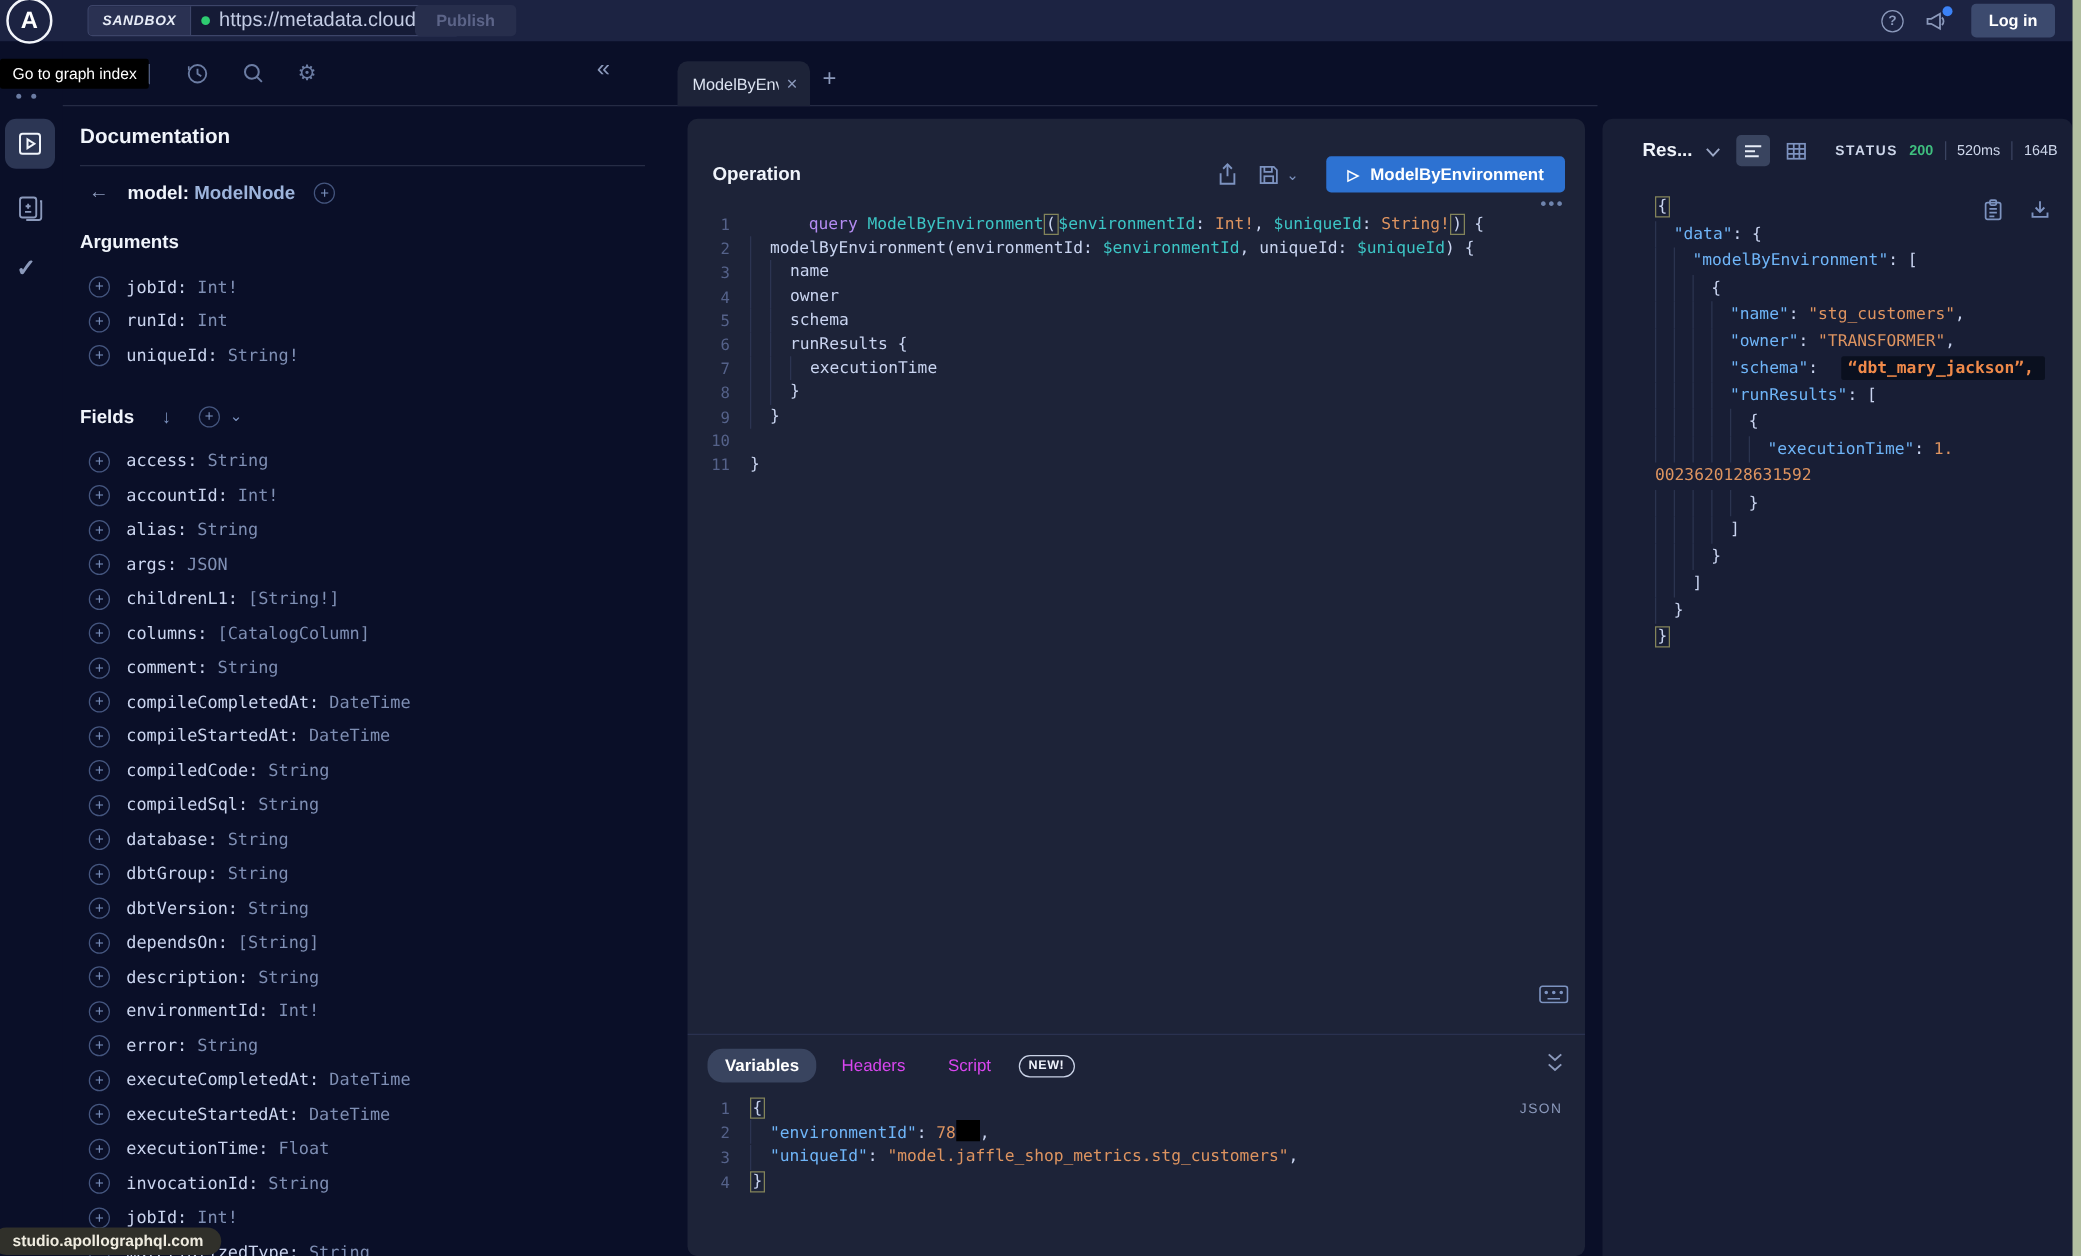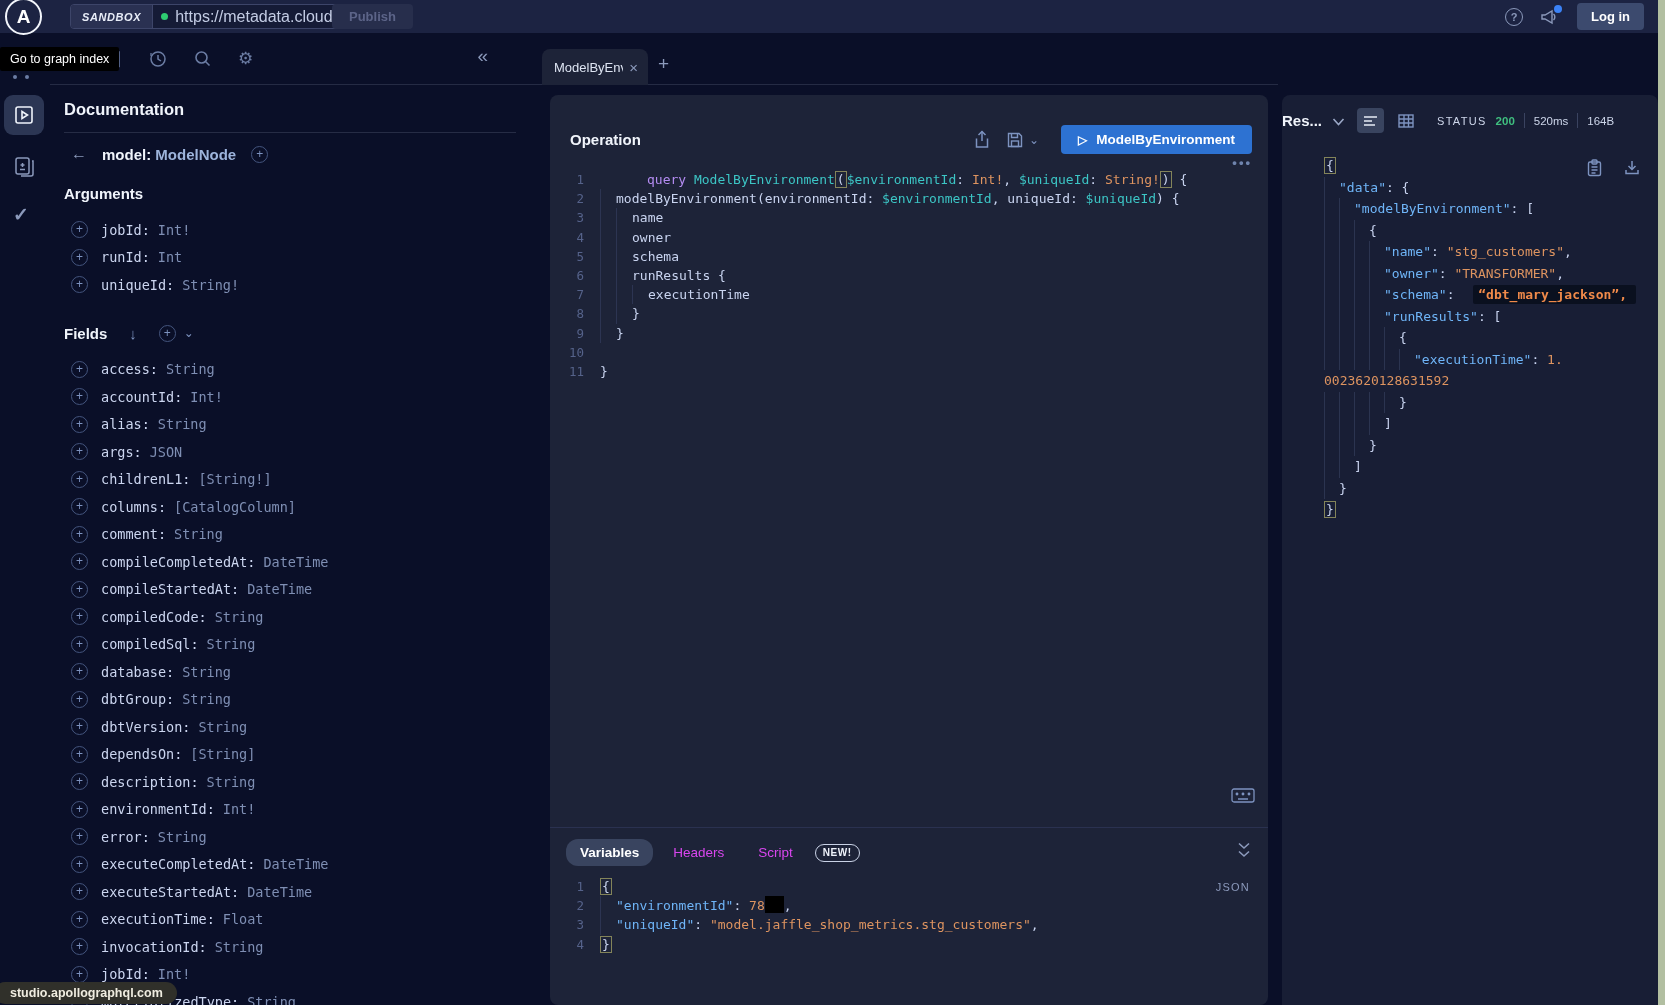--- a/index.html
+++ b/index.html
@@ -104,27 +104,27 @@
   .vtab-active { background:#39445f; color:#fff; font-size:13.5px; font-weight:bold; padding:6px 14px; border-radius:12px; }
   .vtab { color:#d946ef; font-size:13.5px; padding:6px 14px; }
   .new-badge { border:1.5px solid #c9d2e6; border-radius:9px; font-size:10px; font-weight:bold; letter-spacing:.5px; padding:2.5px 7px; color:#eef2fa; margin-left:2px; }
   .vars-collapse { position:absolute; right:16px; top:14px; display:flex; flex-direction:column; line-height:6px; }
   .vars-collapse svg { display:block; }
   .json-label { position:absolute; right:18px; top:53px; font-size:11px; letter-spacing:1.2px; color:#8b99bb; }
   .vars .codewrap { margin-top:2px; }
 
   
   .resp { position:absolute; left:1282px; top:95px; width:376px; height:910px; background:#181e35; border-radius:8px 8px 0 0; overflow:hidden; }
-  .resp-header { display:flex; align-items:center; padding:13px 12px 10px 0; gap:8px; }
+  .resp-header { display:flex; align-items:center; padding:13px 12px 10px 32px; gap:8px; }
   .resp-title { font-size:15px; font-weight:bold; color:#f0f4fb; }
   .resp-chev { color:#9aa7c6; margin:2px 4px 0 2px; }
   .ibtn { width:27px; height:25px; border-radius:4px; display:flex; align-items:center; justify-content:center; }
   .ibtn-active { background:#39445f; }
   .resp-meta { display:flex; align-items:center; gap:9px; margin-left:10px; }
-  .status-label { font-size:11px; letter-spacing:1.3px; color:#cdd6ea; font-weight:normal; }
+  .status-label { font-size:11px; letter-spacing:1.3px; color:#cdd6ea; font-weight:bold; }
   .status-code { font-size:11.5px; font-weight:bold; color:#3fbf7f; }
   .meta-sep { width:1px; height:15px; background:#3a4360; }
   .meta-val { font-size:11.5px; color:#cdd6ea; }
   .resp-body { position:relative; padding:12px 0 0 42px; }
   .resp-body .cl { line-height:21.5px; min-height:21.5px; }
   .resp-body .tk-ind { width:15px; height:21.5px; border-left:1px solid #2b3450; }
   .resp-actions { position:absolute; right:18px; top:16px; display:flex; gap:22px; color:#7d93c0; }
 
   
   .status-pill { position:absolute; left:-6px; bottom:1px; background:#30302a; color:#efece0; font-size:12.5px; font-weight:bold;

